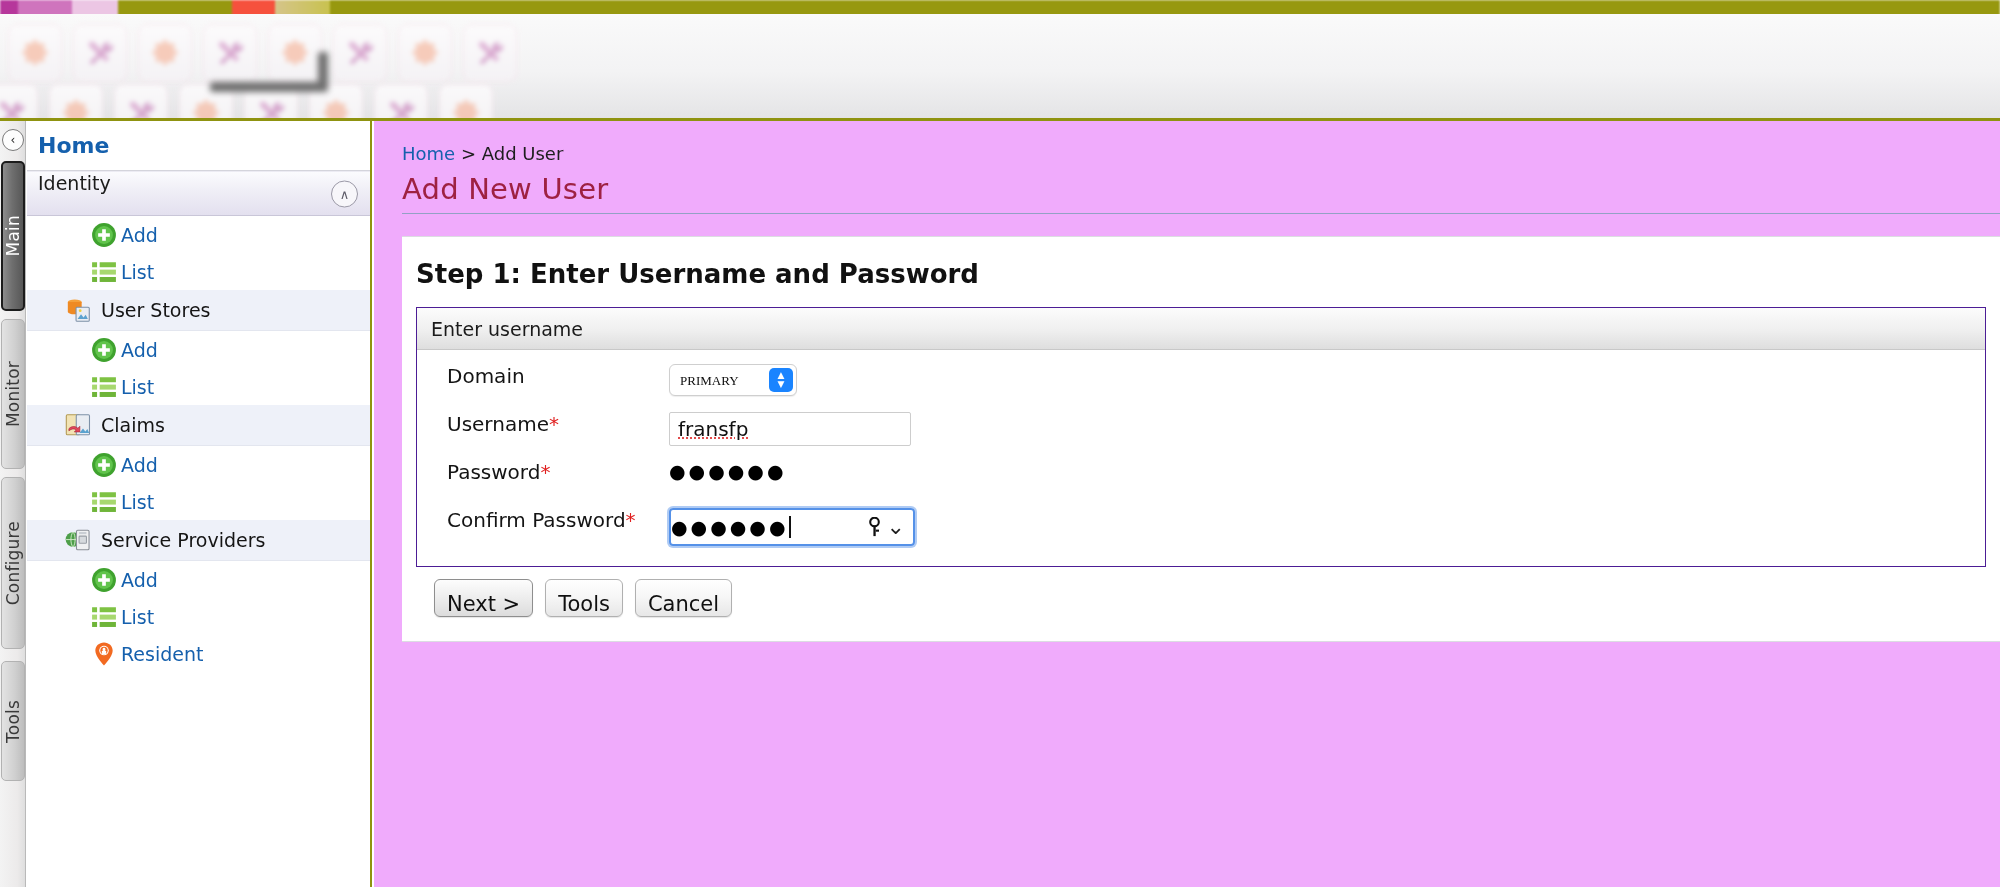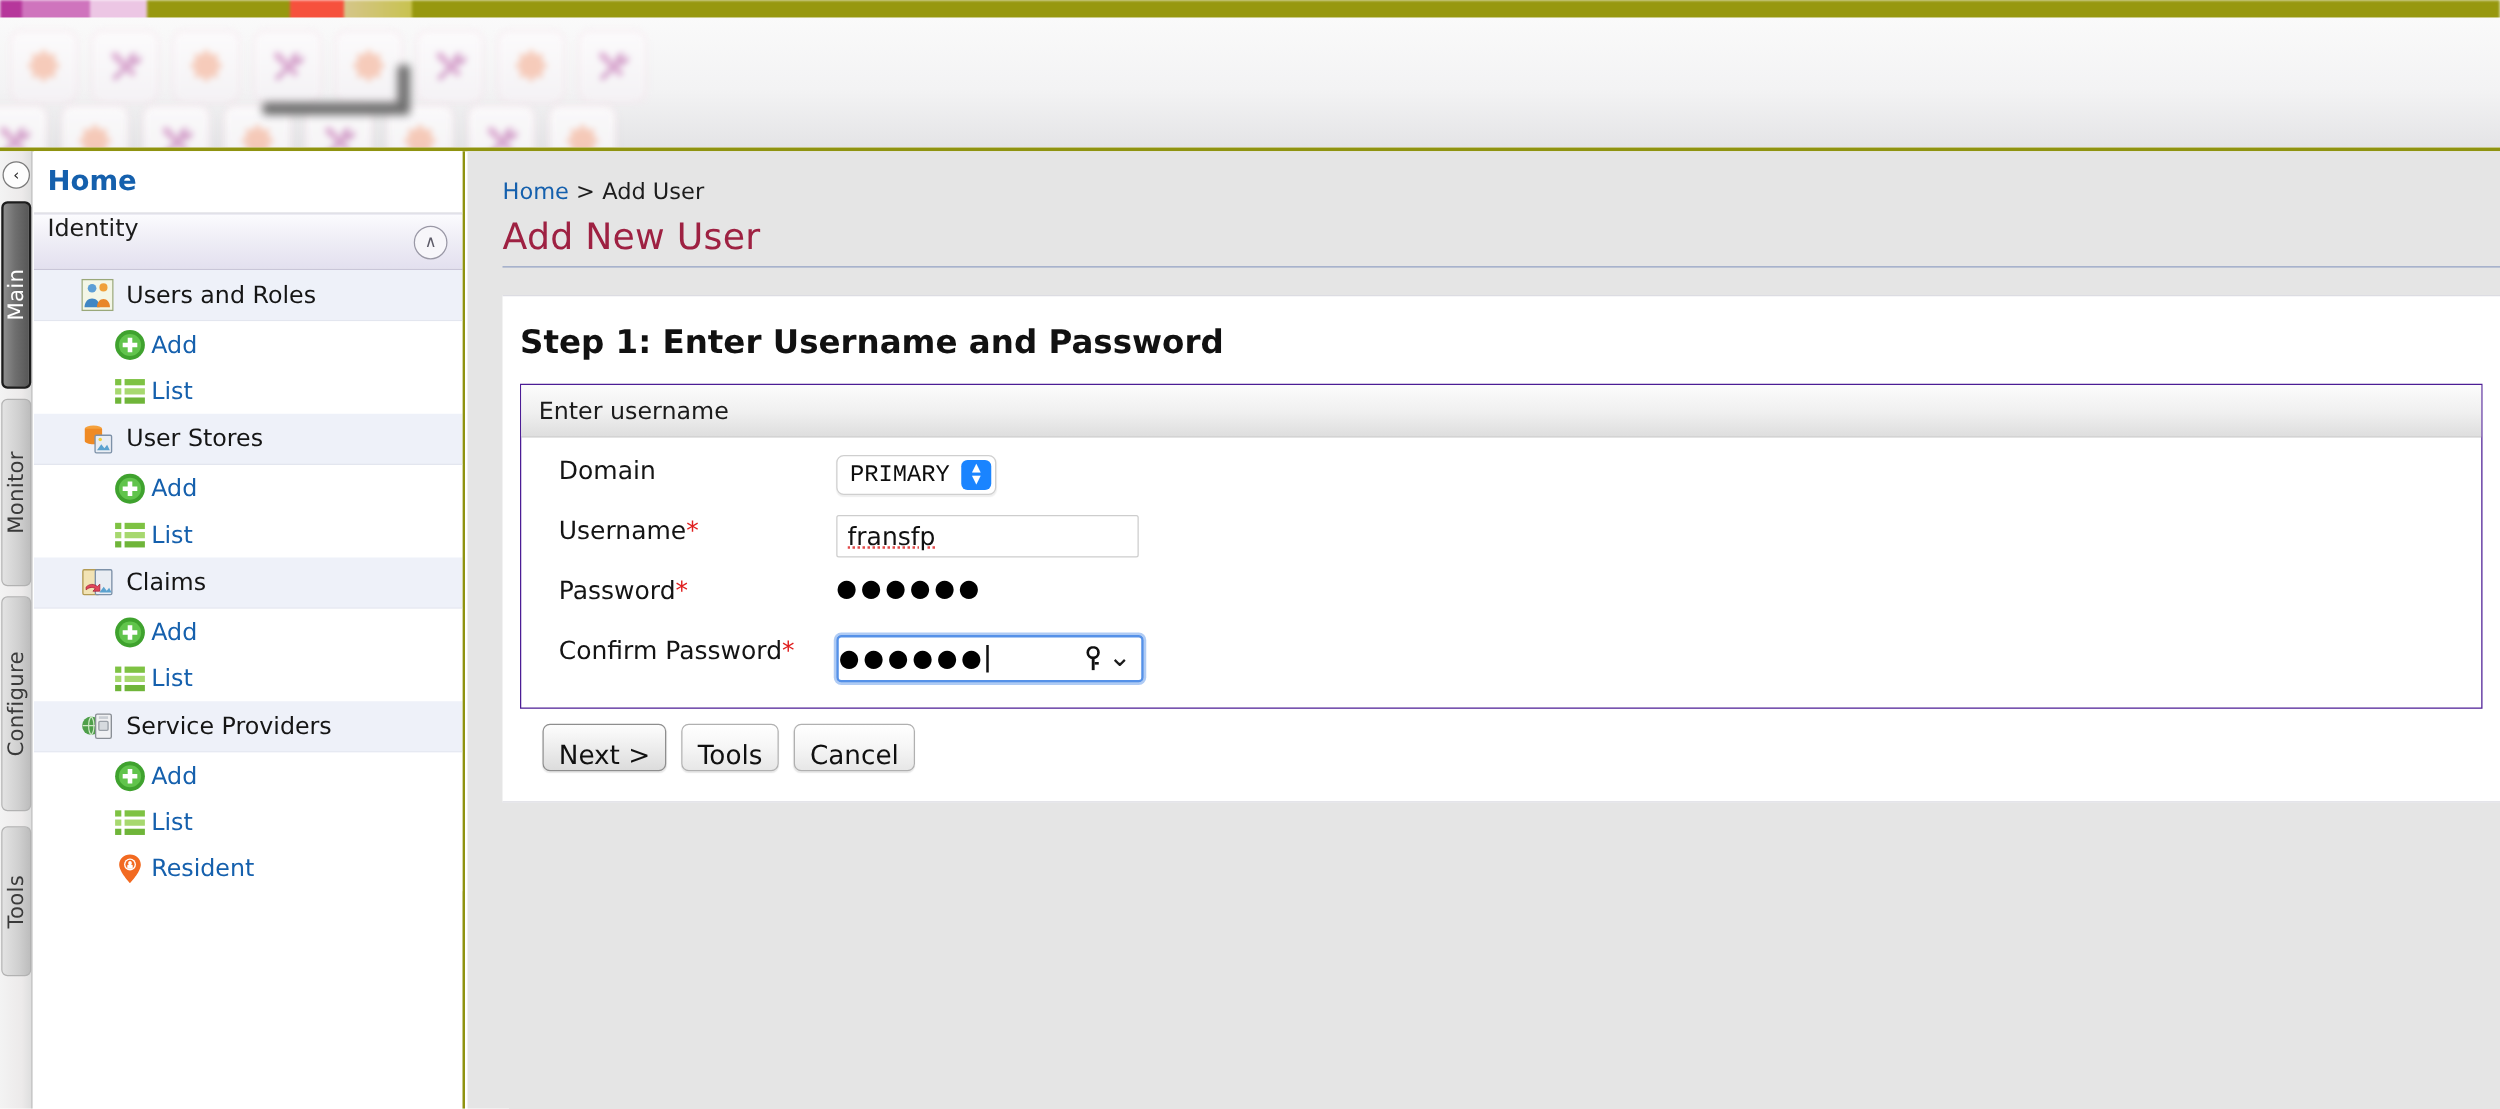--- a/index.html
+++ b/index.html
@@ -110,21 +110,21 @@
   }
   .nav-link {
     height: 37px; display: flex; align-items: center; gap: 4px;
     padding-left: 64px; font-size: 19px; color: #1560ad; background: #fff;
   }
   .nav-ico { width: 26px; height: 26px; flex: 0 0 26px; display: block; }
 
   
   #content {
     position: absolute; left: 374px; top: 121px; width: 1626px; height: 766px;
-    background: #e5e5e5; padding: 22px 0 0 28px; overflow: hidden;
+    background: #f0abfc; padding: 22px 0 0 28px; overflow: hidden;
   }
   #breadcrumb { font-size: 18px; color: #1d1d1d; margin-bottom: 8px; }
   #breadcrumb a { color: #1560ad; text-decoration: none; }
   #page-title {
     font-size: 29px; color: #9e2142; font-weight: normal; letter-spacing: .2px;
     padding-bottom: 7px; border-bottom: 1px solid #93a1c4; width: 1598px;
   }
   #panel {
     margin-top: 22px; width: 1598px; background: #ffffff;
     border: 1px solid #dcdce2; border-left: none; border-right: none;
@@ -138,22 +138,22 @@
     background: linear-gradient(180deg,#fcfcfc 0%, #efefef 55%, #dedede 100%);
     border-bottom: 1px solid #c8c8c8;
   }
   #form-rows { padding: 14px 0 10px 0; }
   .frow { display: flex; align-items: flex-start; height: 48px; padding-left: 30px; }
   .flabel { width: 222px; font-size: 20px; color: #141414; }
   .req { color: #e02020; }
 
   select.domain-select {
     -webkit-appearance: none; appearance: none;
-    font-family: Liberation Mono, monospace;
-    font-size: 19px; color: #0d0d0d;
+    font-family: Liberation Serif, serif;
+    font-size: 13px; color: #0d0d0d;
     height: 32px; width: 128px; padding: 0 36px 0 10px;
     border: 1px solid #cfcfcf; border-radius: 6px;
     background: #ffffff; box-shadow: 0 1px 1px rgba(0,0,0,.07);
   }
   .select-wrap { position: relative; display: inline-block; }
   .select-stepper {
     position: absolute; right: 4px; top: 4px; width: 24px; height: 24px;
     border-radius: 5px; background: #1a84ff; color: #fff;
     display: flex; flex-direction: column; align-items: center; justify-content: center;
     font-size: 9px; line-height: 9px; pointer-events: none;
@@ -328,32 +328,20 @@
     <div id="nav-home">
       <span>Home</span>
     </div>
     <div id="nav-section">
       <span>Identity</span>
       <span class="collapse-btn">
         <span>∧</span>
       </span>
     </div>
     <div id="nav-items">
-        <div class="nav-group">
-          <span style="width: 26px; height: 26px; flex: 0 0 26px; display: block;">
-            <svg viewBox="0 0 24 24" class="nav-ico">
-  <rect x="0.6" y="0.6" width="22.8" height="22.8" fill="#f3f6e6" stroke="#9aa87a"></rect>
-  <circle cx="8" cy="7" r="3.2" fill="#5c9ed6"></circle>
-              <path d="M2.4 21c0-4 2.6-6.5 5.6-6.5S13.6 17 13.6 21z" fill="#3f86c4"></path>
-  <circle cx="16.4" cy="6.4" r="3" fill="#f0a03a"></circle>
-              <path d="M11.6 21c0-3.8 2.2-6.1 4.8-6.1S21.2 17.2 21.2 21z" fill="#e8862a"></path>
-            </svg>
-          </span>
-          <span>Users and Roles</span>
-        </div>
         <div class="nav-link">
           <span style="width: 26px; height: 26px; flex: 0 0 26px; display: block;">
             <svg viewBox="0 0 24 24" class="nav-ico">
               <circle cx="12" cy="12" r="11" fill="#3fa22e"></circle>
               <circle cx="12" cy="12" r="8.2" fill="#61c44c"></circle>
               <path d="M10.3 6.6h3.4v3.7h3.7v3.4h-3.7v3.7h-3.4v-3.7H6.6v-3.4h3.7z" fill="#fff"></path>
             </svg>
           </span>
           <span>Add</span>
         </div>

